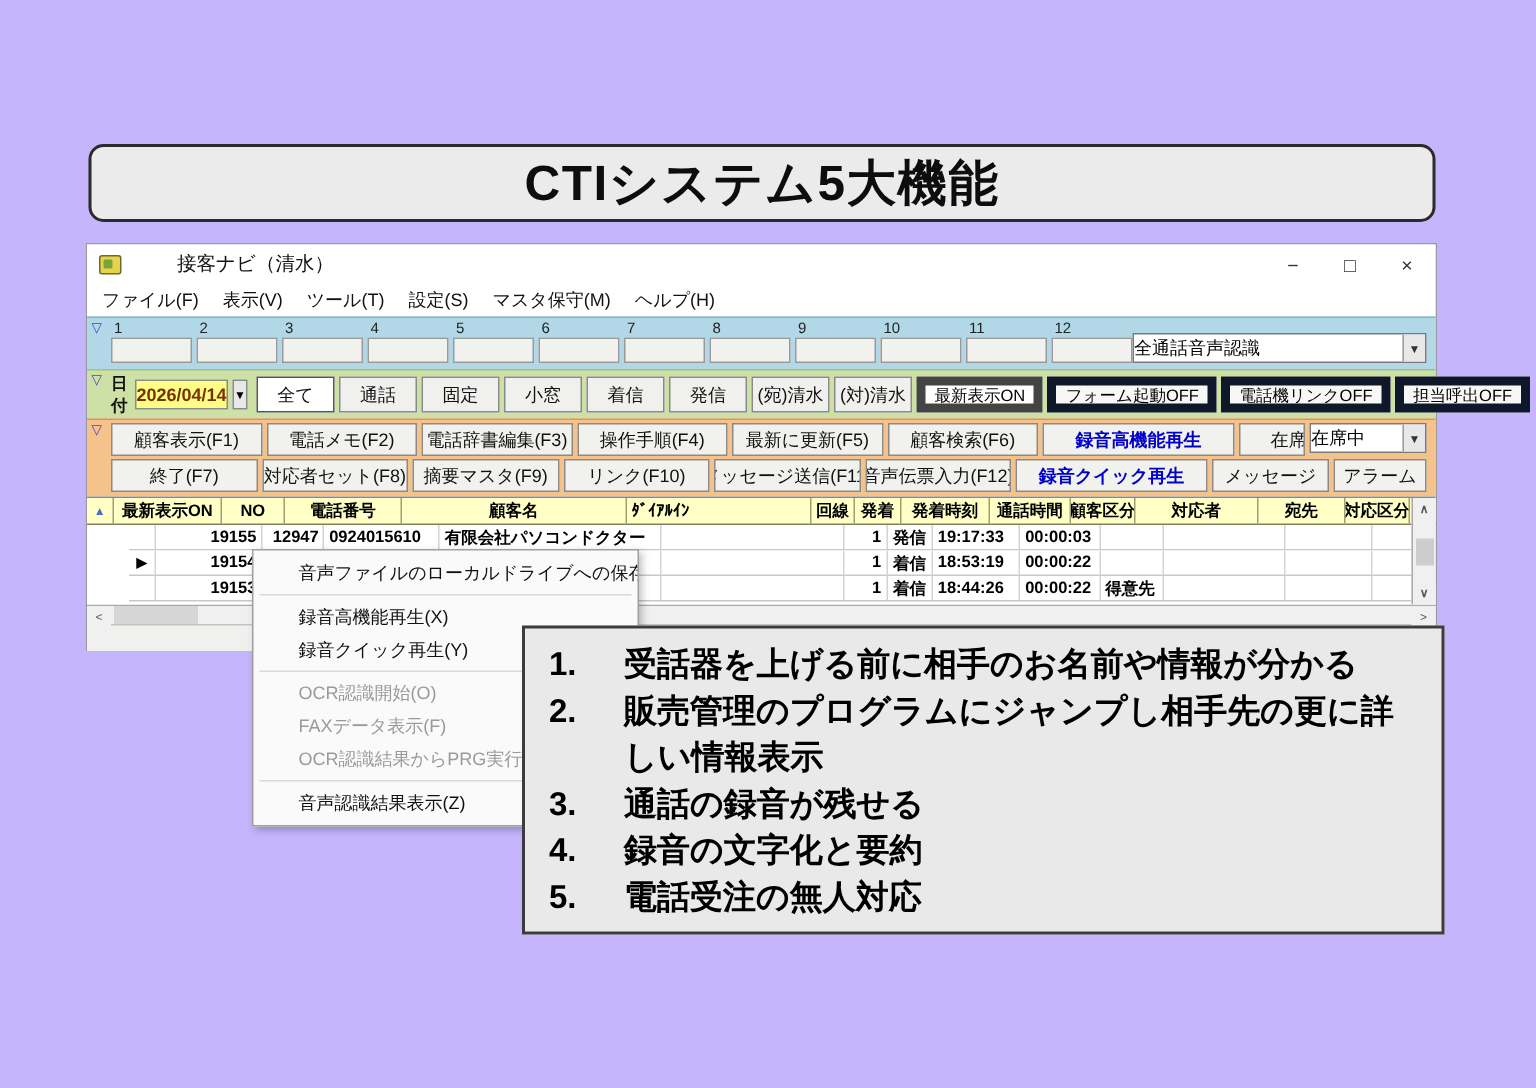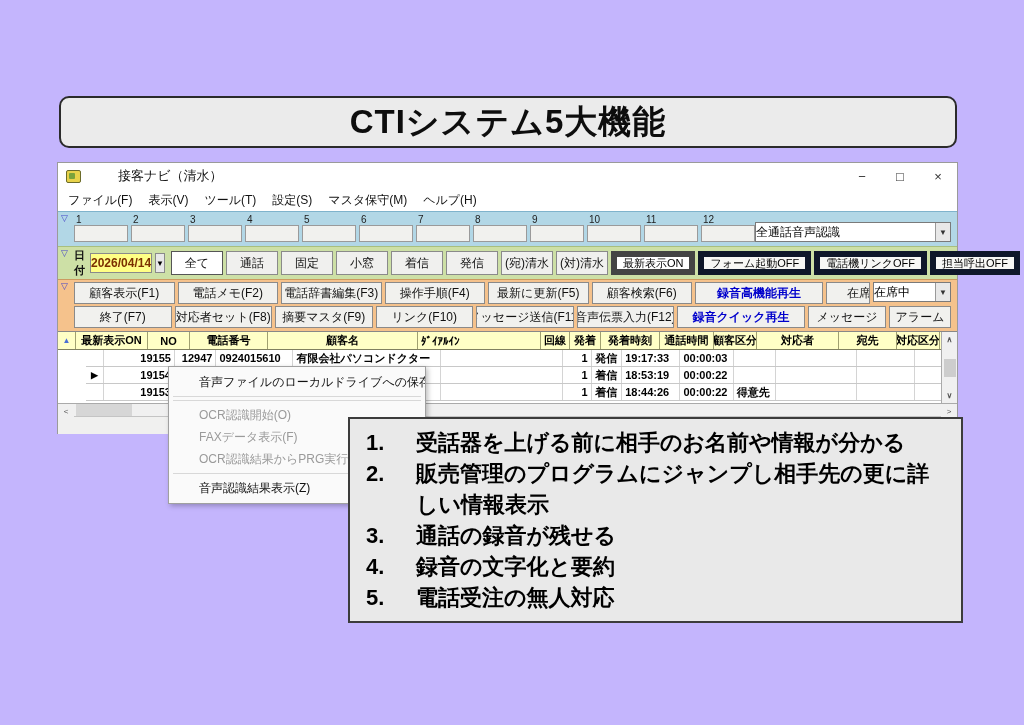--- a/index.html
+++ b/index.html
@@ -337,20 +337,22 @@
       <span class="hspacer"></span>
       <span class="sbtn">&gt;</span>
     </div>
 
     <div class="statusstrip"></div>
   </div>
 
   <div class="context-menu">
     <div class="cm-item">音声ファイルのローカルドライブへの保存(V)</div>
     <div class="cm-sep"></div>
+    <div class="cm-item">録音高機能再生(X)</div>
+    <div class="cm-item">録音クイック再生(Y)</div>
     <div class="cm-sep"></div>
     <div class="cm-item disabled">OCR認識開始(O)</div>
     <div class="cm-item disabled">FAXデータ表示(F)</div>
     <div class="cm-item disabled">OCR認識結果からPRG実行(C)</div>
     <div class="cm-sep"></div>
     <div class="cm-item">音声認識結果表示(Z)</div>
   </div>
 
   <div class="annotation">
     <div class="anno-item">

